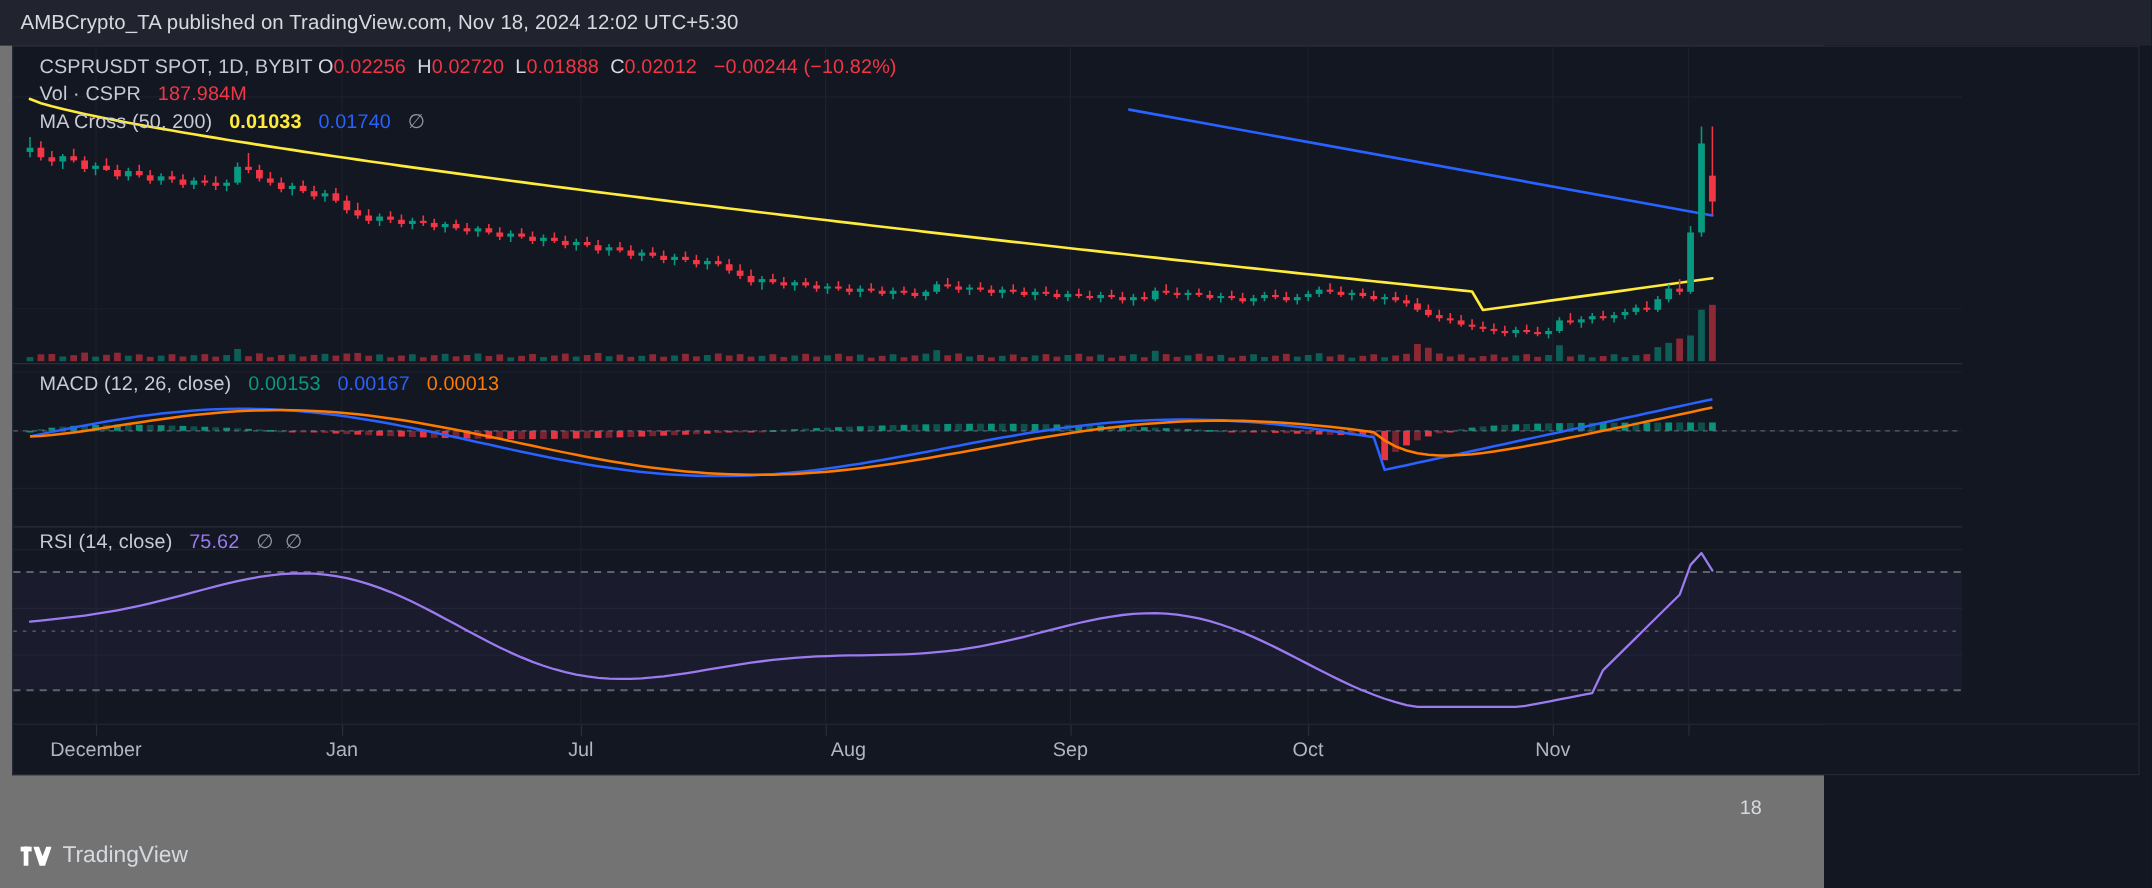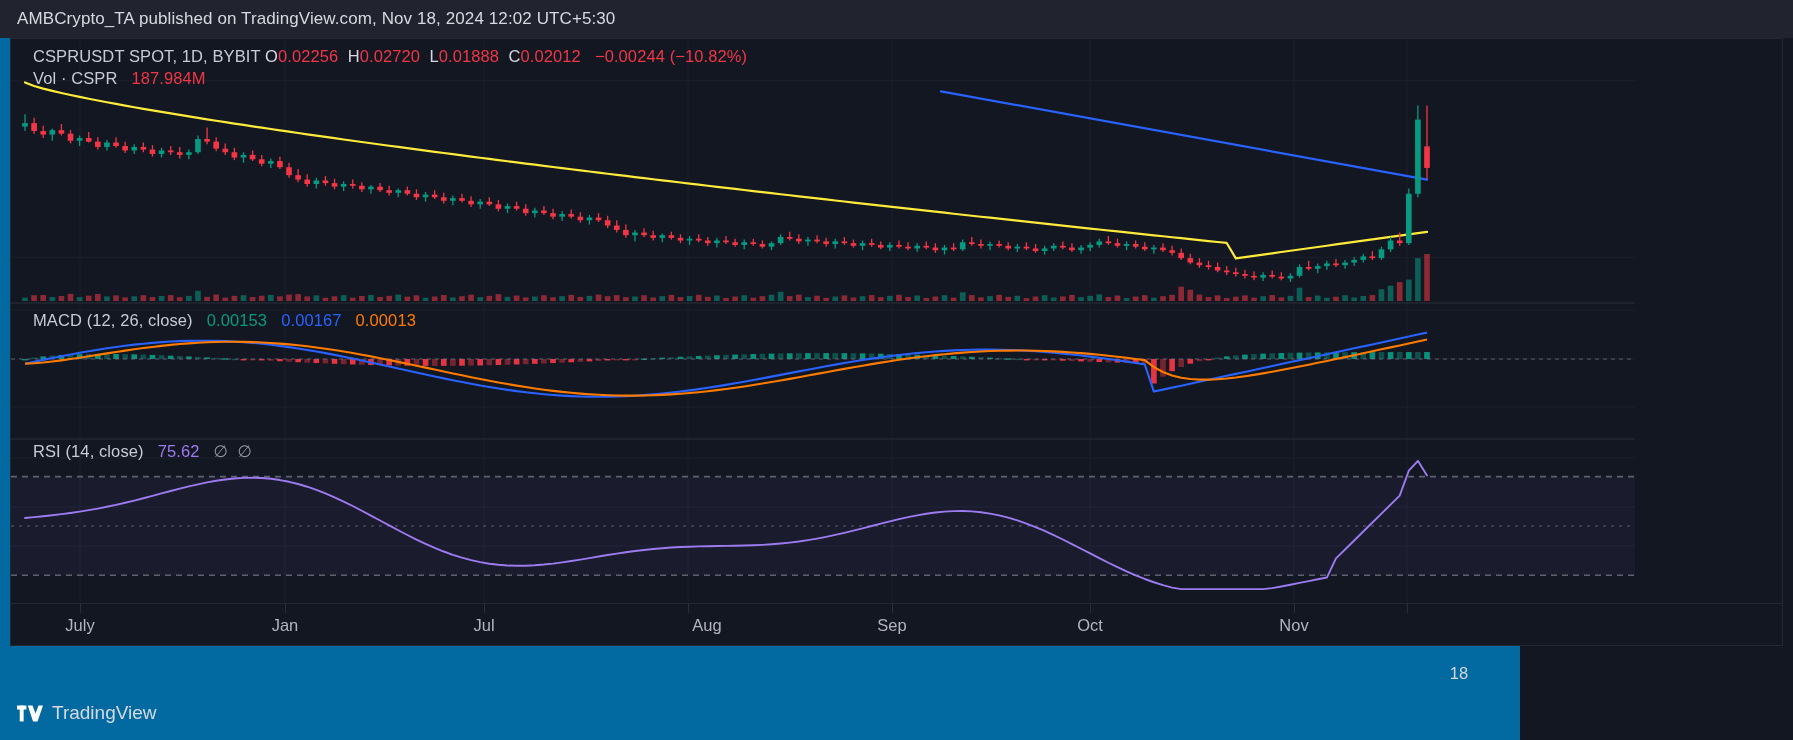--- a/index.html
+++ b/index.html
@@ -2,21 +2,21 @@
 <html><head>
 <meta charset="utf-8">
 <style>
   * { box-sizing: border-box; margin: 0; padding: 0; }
   html, body {
     width: 1793px; height: 740px;
     background: #131722;
     font-family: "Liberation Sans", sans-serif;
     overflow: hidden;
   }
-  #root { position: relative; width: 1520px; height: 740px; background: #0369a1; }
+  #root { position: relative; width: 1520px; height: 740px; background: #737373; }
 
   
   .attrib {
     position: absolute; left: 0; top: 0; width: 1793px; height: 38px;
     background: #21242e; color: #d6d9e0;
     font-size: 17px; display: flex; align-items: center; padding-left: 17px;
     letter-spacing: .1px;
   }
 
   
@@ -760,39 +760,45 @@
       <span>&nbsp;</span><span class="v-w">L</span><span class="v-r">0.01888</span>
       <span>&nbsp;</span><span class="v-w">C</span><span class="v-r">0.02012</span>
       <span>&nbsp;&nbsp;</span><span class="v-r">−0.00244 (−10.82%)</span>
     </div>
 
     <div class="legend" id="legend-vol">
       <span class="ttl">Vol · CSPR</span>
       <span>&nbsp;&nbsp;</span><span class="v-r">187.984M</span>
     </div>
 
+    <div class="legend" id="legend-ma">
+      <span class="ttl">MA Cross (50, 200)</span>
+      <span>&nbsp;&nbsp;</span><span class="v-y">0.01033</span>
+      <span>&nbsp;&nbsp;</span><span class="v-b">0.01740</span>
+      <span>&nbsp;&nbsp;</span><span class="nil">∅</span>
+    </div>
 
     <div class="legend" id="legend-macd">
       <span class="ttl">MACD (12, 26, close)</span>
       <span>&nbsp;&nbsp;</span><span class="v-t">0.00153</span>
       <span>&nbsp;&nbsp;</span><span class="v-b">0.00167</span>
       <span>&nbsp;&nbsp;</span><span class="v-o">0.00013</span>
     </div>
 
     <div class="legend" id="legend-rsi">
       <span class="ttl">RSI (14, close)</span>
       <span>&nbsp;&nbsp;</span><span class="v-p">75.62</span>
       <span>&nbsp;&nbsp;</span><span class="nil">∅</span>
       <span>&nbsp;</span><span class="nil">∅</span>
     </div>
   </div>
 
   <div class="time-axis" id="time-axis">
       <div class="tick-line" style="left: 69px;"></div>
-      <div class="tick" style="left: 69px;">July</div>
+      <div class="tick" style="left: 69px;">December</div>
       <div class="tick-line" style="left: 274px;"></div>
       <div class="tick" style="left: 274px;">Jan</div>
       <div class="tick-line" style="left: 473px;"></div>
       <div class="tick" style="left: 473px;">Jul</div>
       <div class="tick-line" style="left: 677px;"></div>
       <div class="tick" style="left: 696px;">Aug</div>
       <div class="tick-line" style="left: 881px;"></div>
       <div class="tick" style="left: 881px;">Sep</div>
       <div class="tick-line" style="left: 1079px;"></div>
       <div class="tick" style="left: 1079px;">Oct</div>

